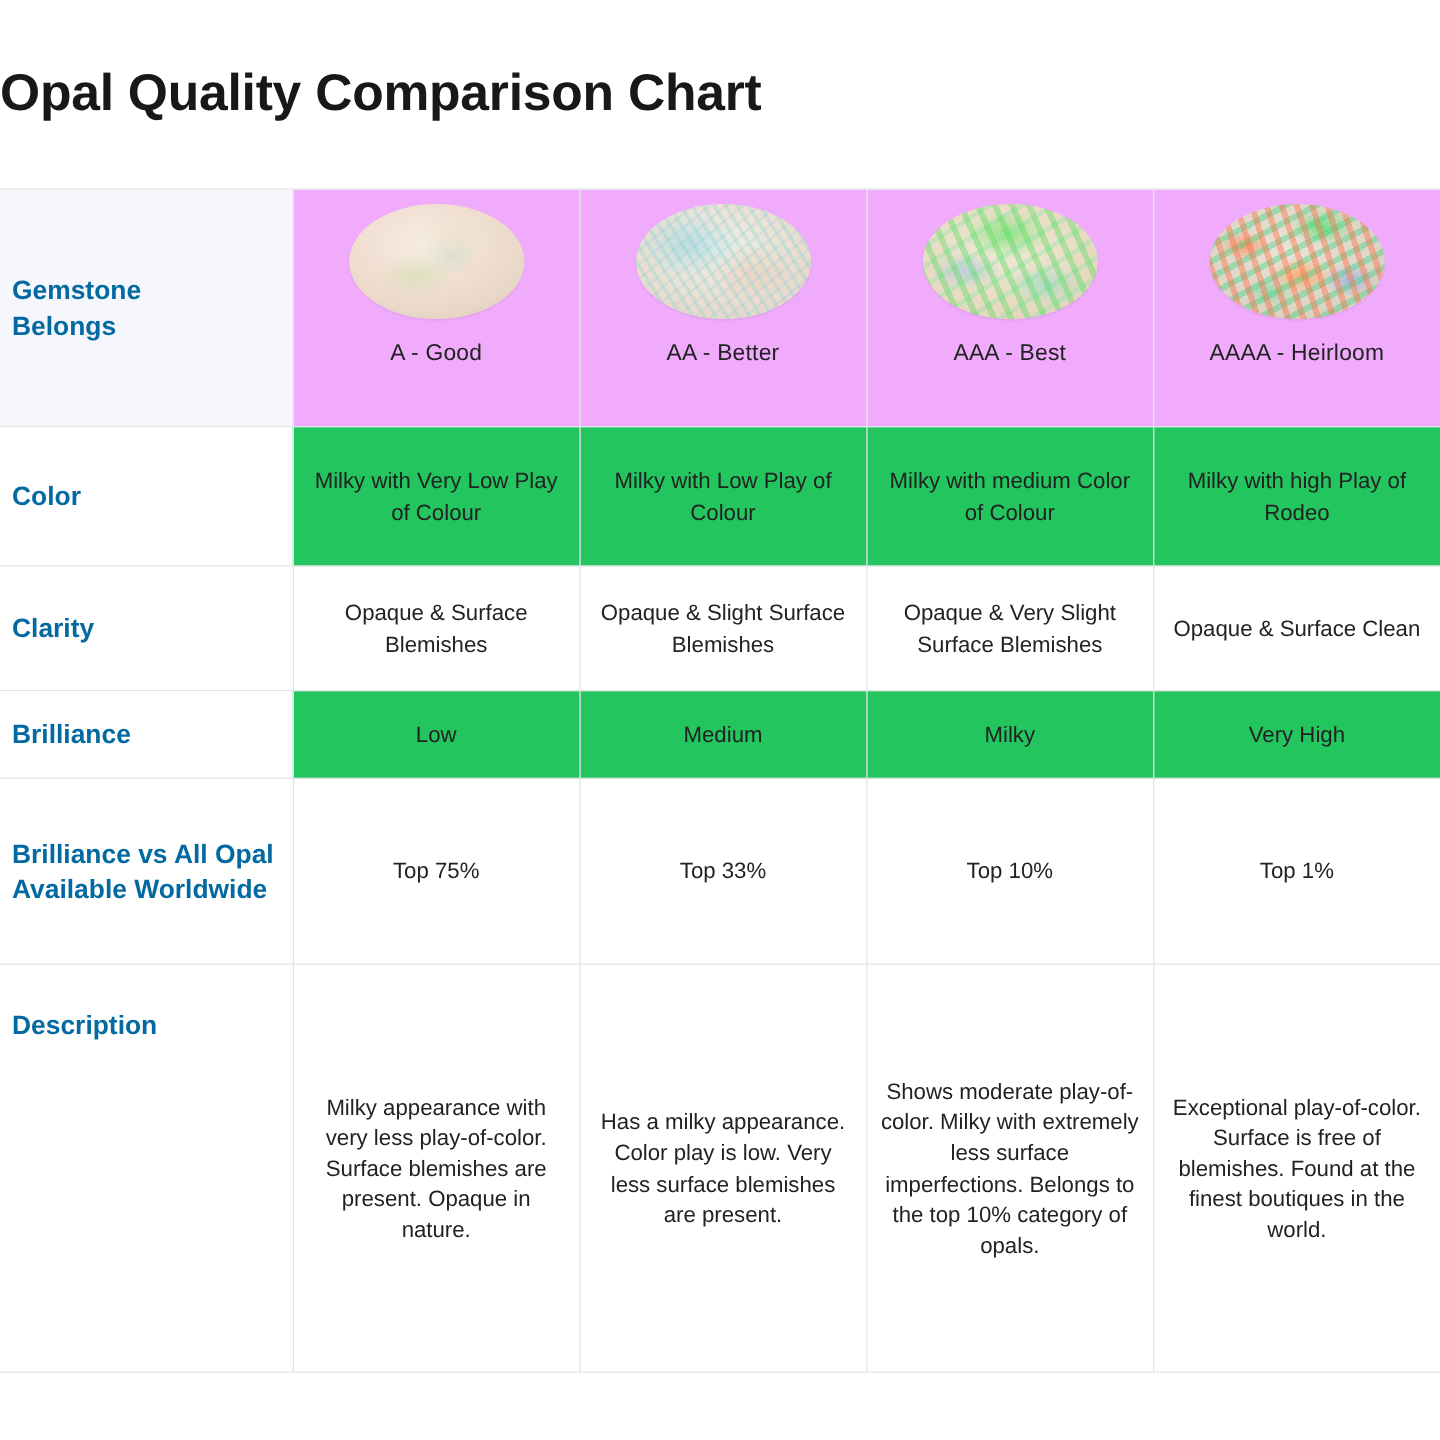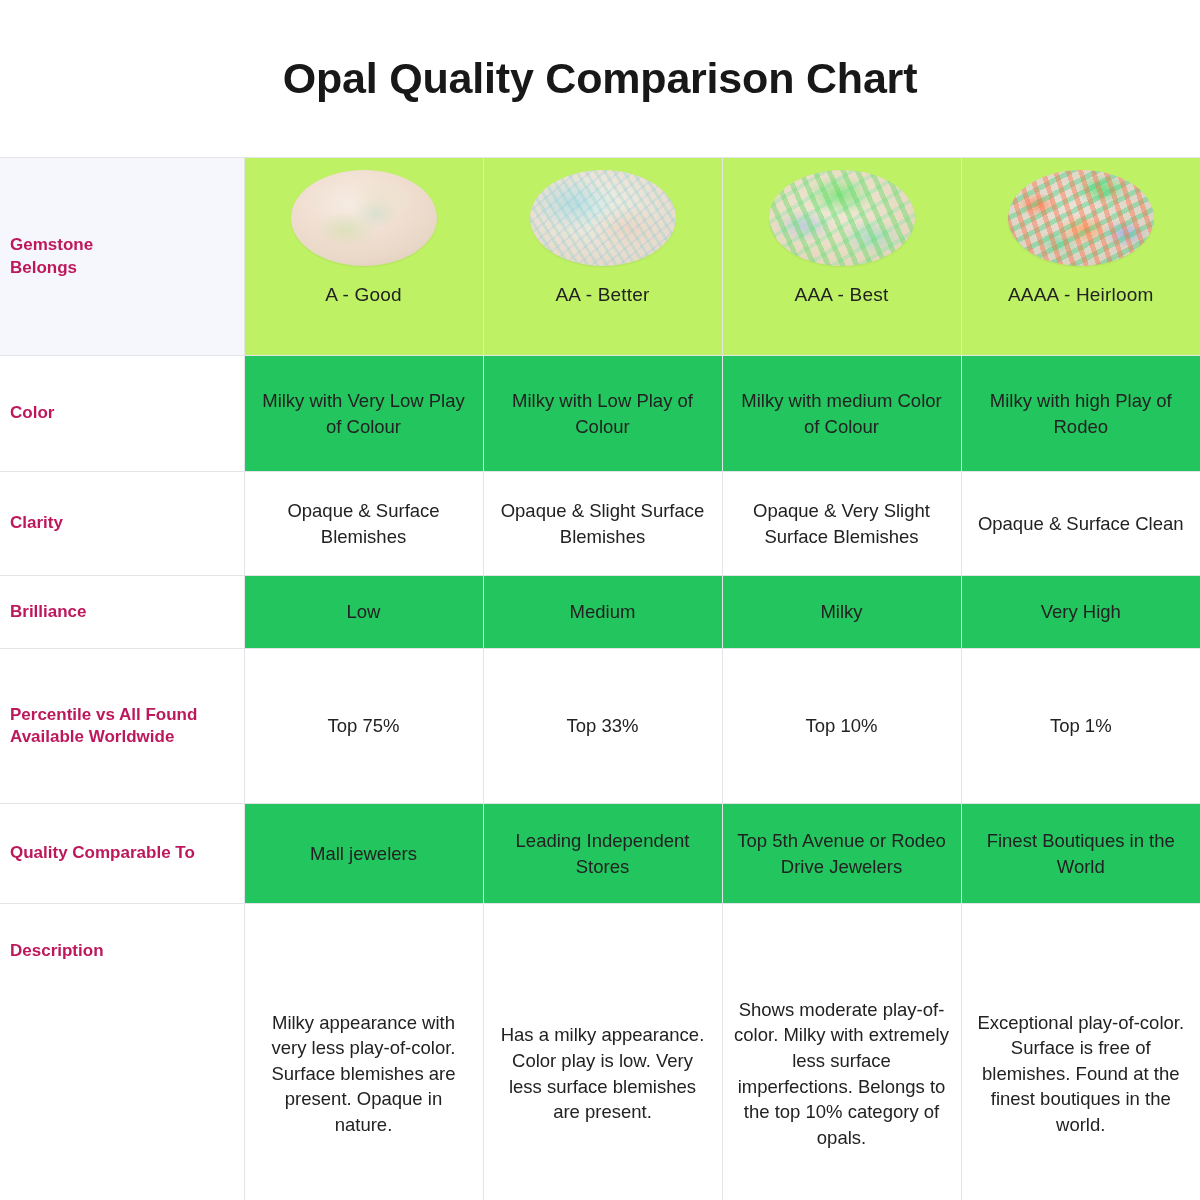--- a/index.html
+++ b/index.html
@@ -17,21 +17,21 @@
     position: relative;
     overflow: hidden;
     background: #ffffff;
   }
 
   
   .title-wrap {
     height: 157px;
     display: flex;
     align-items: center;
-    justify-content: center;
+    justify-content: flex-start;
   }
   .chart-title {
     font-size: 43px;
     font-weight: 700;
     color: #181818;
     letter-spacing: -0.2px;
     text-align: center;
     line-height: 1.1;
   }
 
@@ -48,40 +48,40 @@
     padding: 8px 10px;
   }
   table.cmp td:first-child { border-left: none; }
   table.cmp td:last-child { border-right: none; }
 
   col.label-col { width: 244px; }
   col.data-col  { width: 239px; }
 
   
   .rowlabel {
-    font-size: 17px;
+    font-size: 22px;
     font-weight: 700;
-    color: #be185d;
+    color: #0369a1;
     text-align: left;
     padding-left: 32px;
     padding-right: 14px;
     line-height: 1.32;
     background: #ffffff;
   }
 
   .datacell {
     font-size: 18.5px;
     color: #222222;
     text-align: center;
     line-height: 1.38;
     font-weight: 400;
   }
 
   
-  tr.header-row td { background: #bef264; height: 198px; vertical-align: middle; }
+  tr.header-row td { background: #f0abfc; height: 198px; vertical-align: middle; }
   tr.header-row td.rowlabel { background: #f5f7fd; }
 
   .gem-cell {
     display: flex;
     flex-direction: column;
     align-items: center;
     justify-content: flex-start;
     height: 100%;
   }
   .gem-img {
@@ -224,34 +224,27 @@
 
       <tr class="shaded h-brilliance">
         <td class="rowlabel">Brilliance</td>
         <td class="datacell">Low</td>
         <td class="datacell">Medium</td>
         <td class="datacell">Milky</td>
         <td class="datacell">Very High</td>
       </tr>
 
       <tr class="plain h-percentile">
-        <td class="rowlabel">Percentile vs All Found Available Worldwide</td>
+        <td class="rowlabel">Brilliance vs All Opal Available Worldwide</td>
         <td class="datacell">Top 75%</td>
         <td class="datacell">Top 33%</td>
         <td class="datacell">Top 10%</td>
         <td class="datacell">Top 1%</td>
       </tr>
 
-      <tr class="shaded h-comparable">
-        <td class="rowlabel">Quality Comparable To</td>
-        <td class="datacell">Mall jewelers</td>
-        <td class="datacell">Leading Independent Stores</td>
-        <td class="datacell">Top 5th Avenue or Rodeo Drive Jewelers</td>
-        <td class="datacell">Finest Boutiques in the World</td>
-      </tr>
 
       <tr class="plain h-description">
         <td class="rowlabel">Description</td>
         <td class="datacell">Milky appearance with very less play-of-color. Surface blemishes are present. Opaque in nature.</td>
         <td class="datacell">Has a milky appearance. Color play is low. Very less surface blemishes are present.</td>
         <td class="datacell">Shows moderate play-of-color. Milky with extremely less surface imperfections. Belongs to the top 10% category of opals.</td>
         <td class="datacell">Exceptional play-of-color. Surface is free of blemishes. Found at the finest boutiques in the world.</td>
       </tr>
 
     </tbody>

